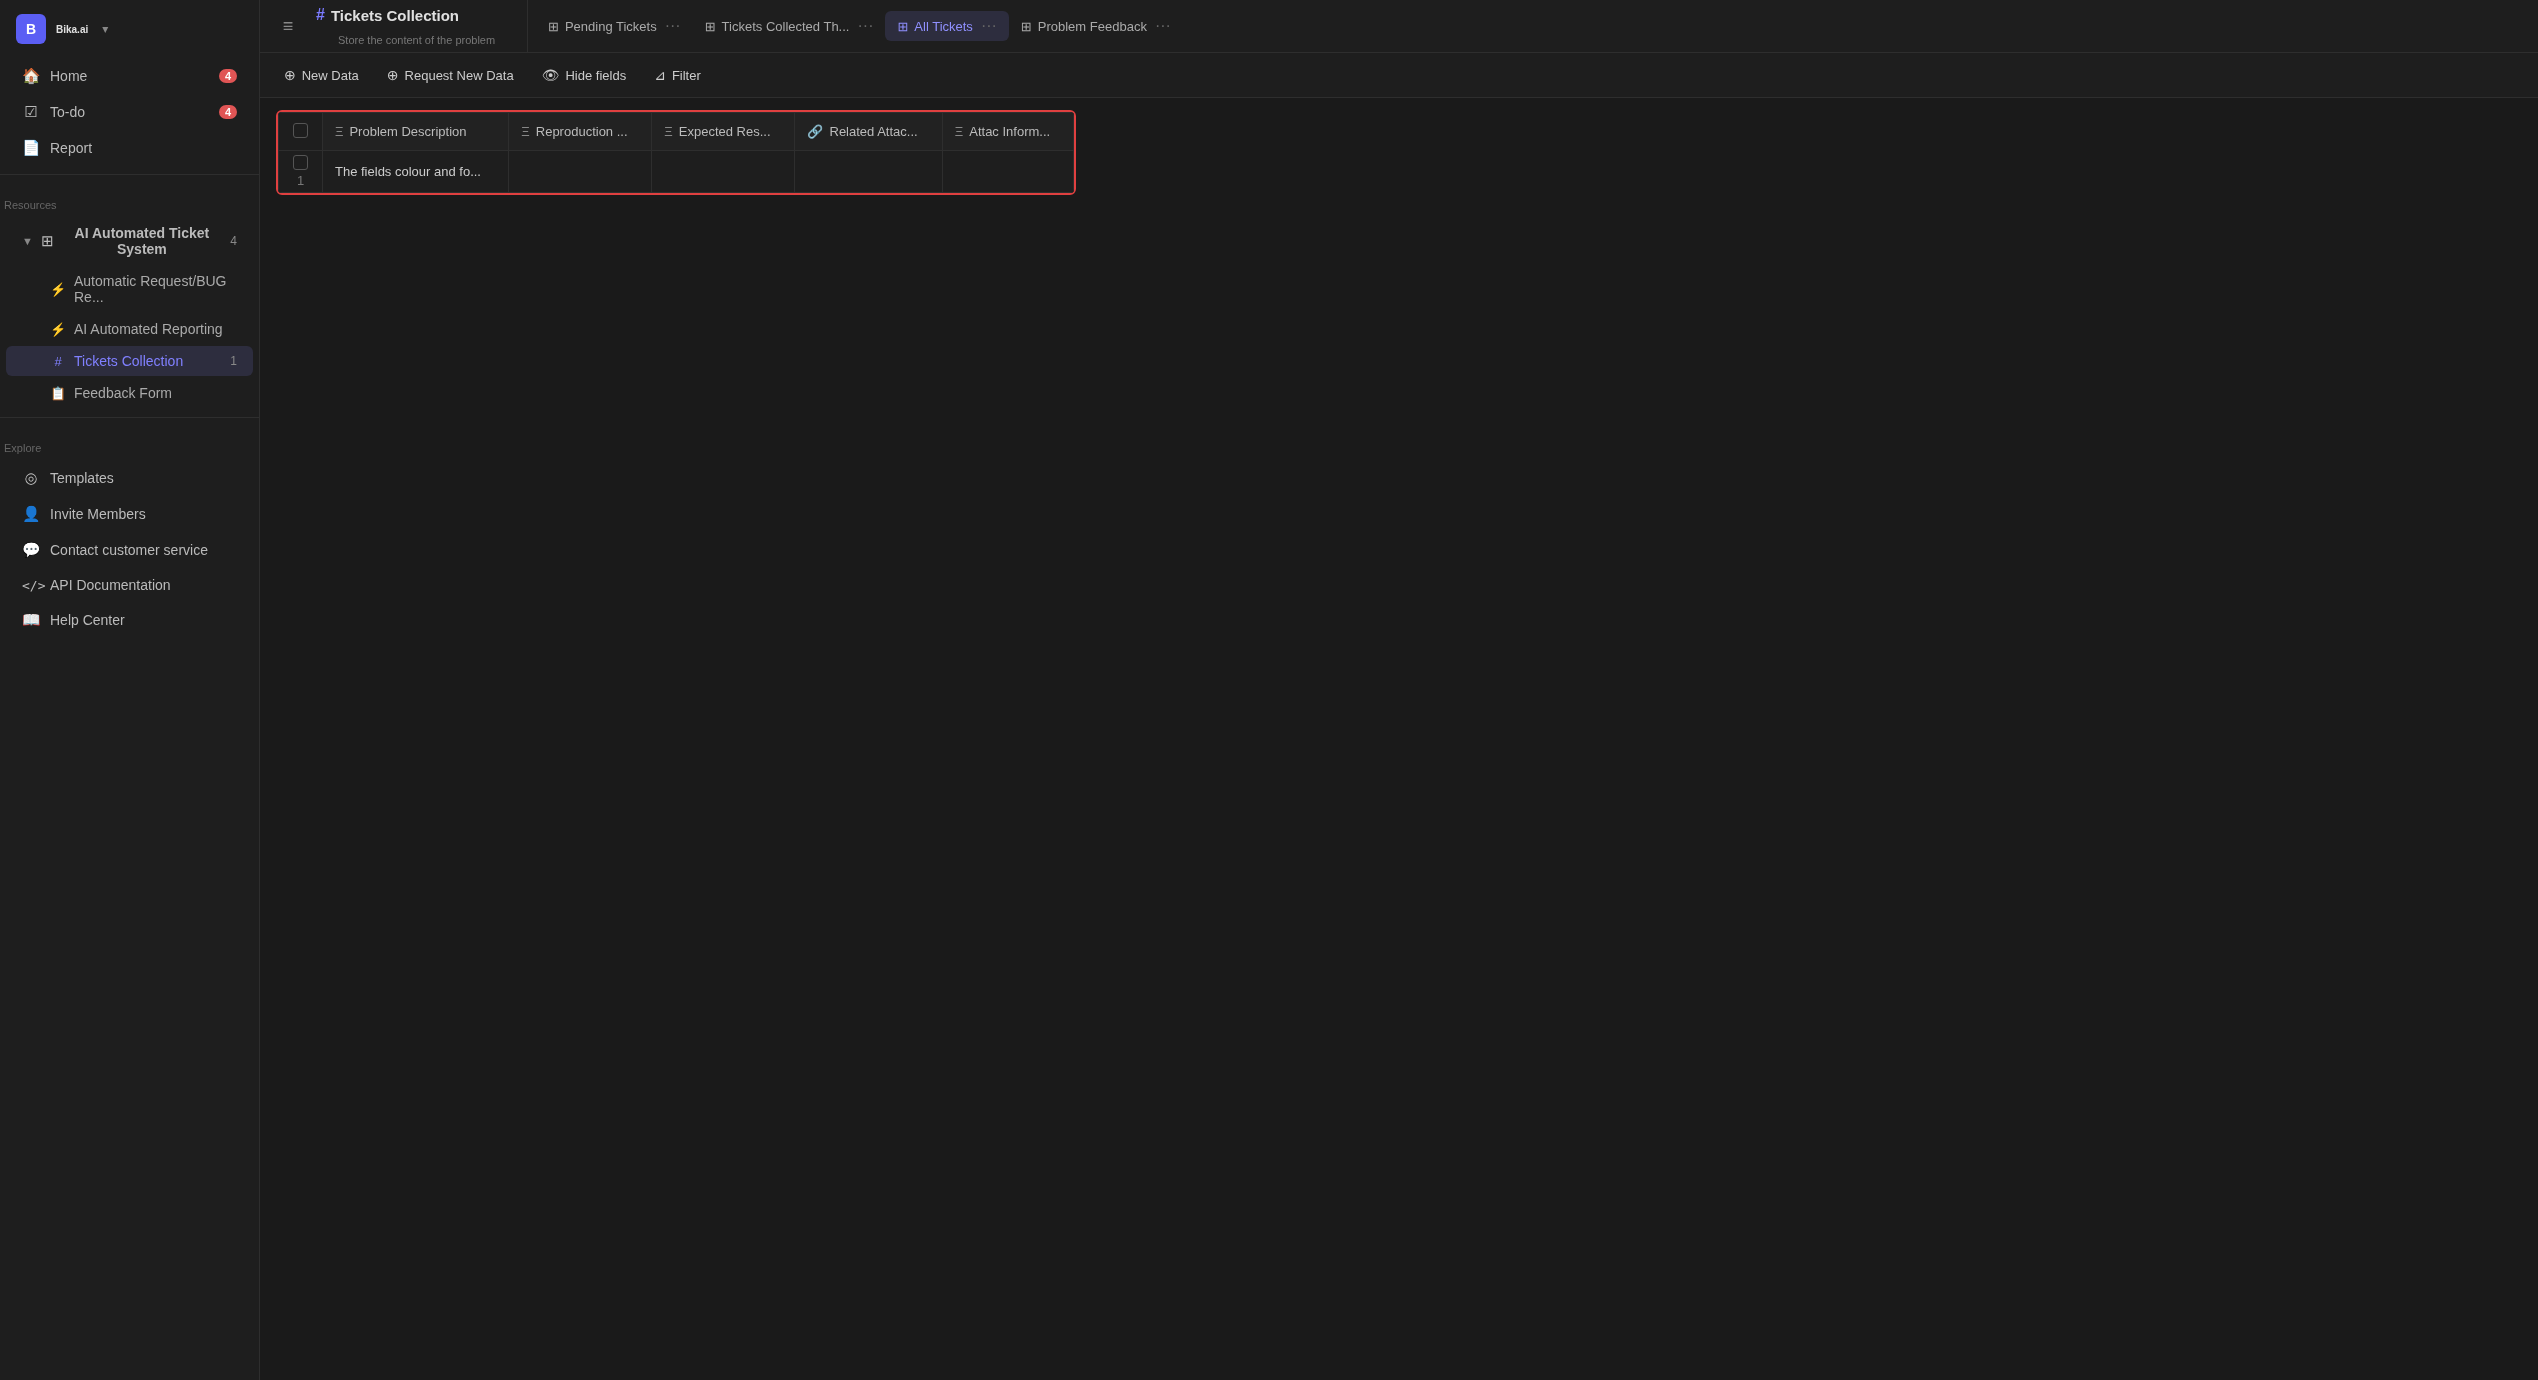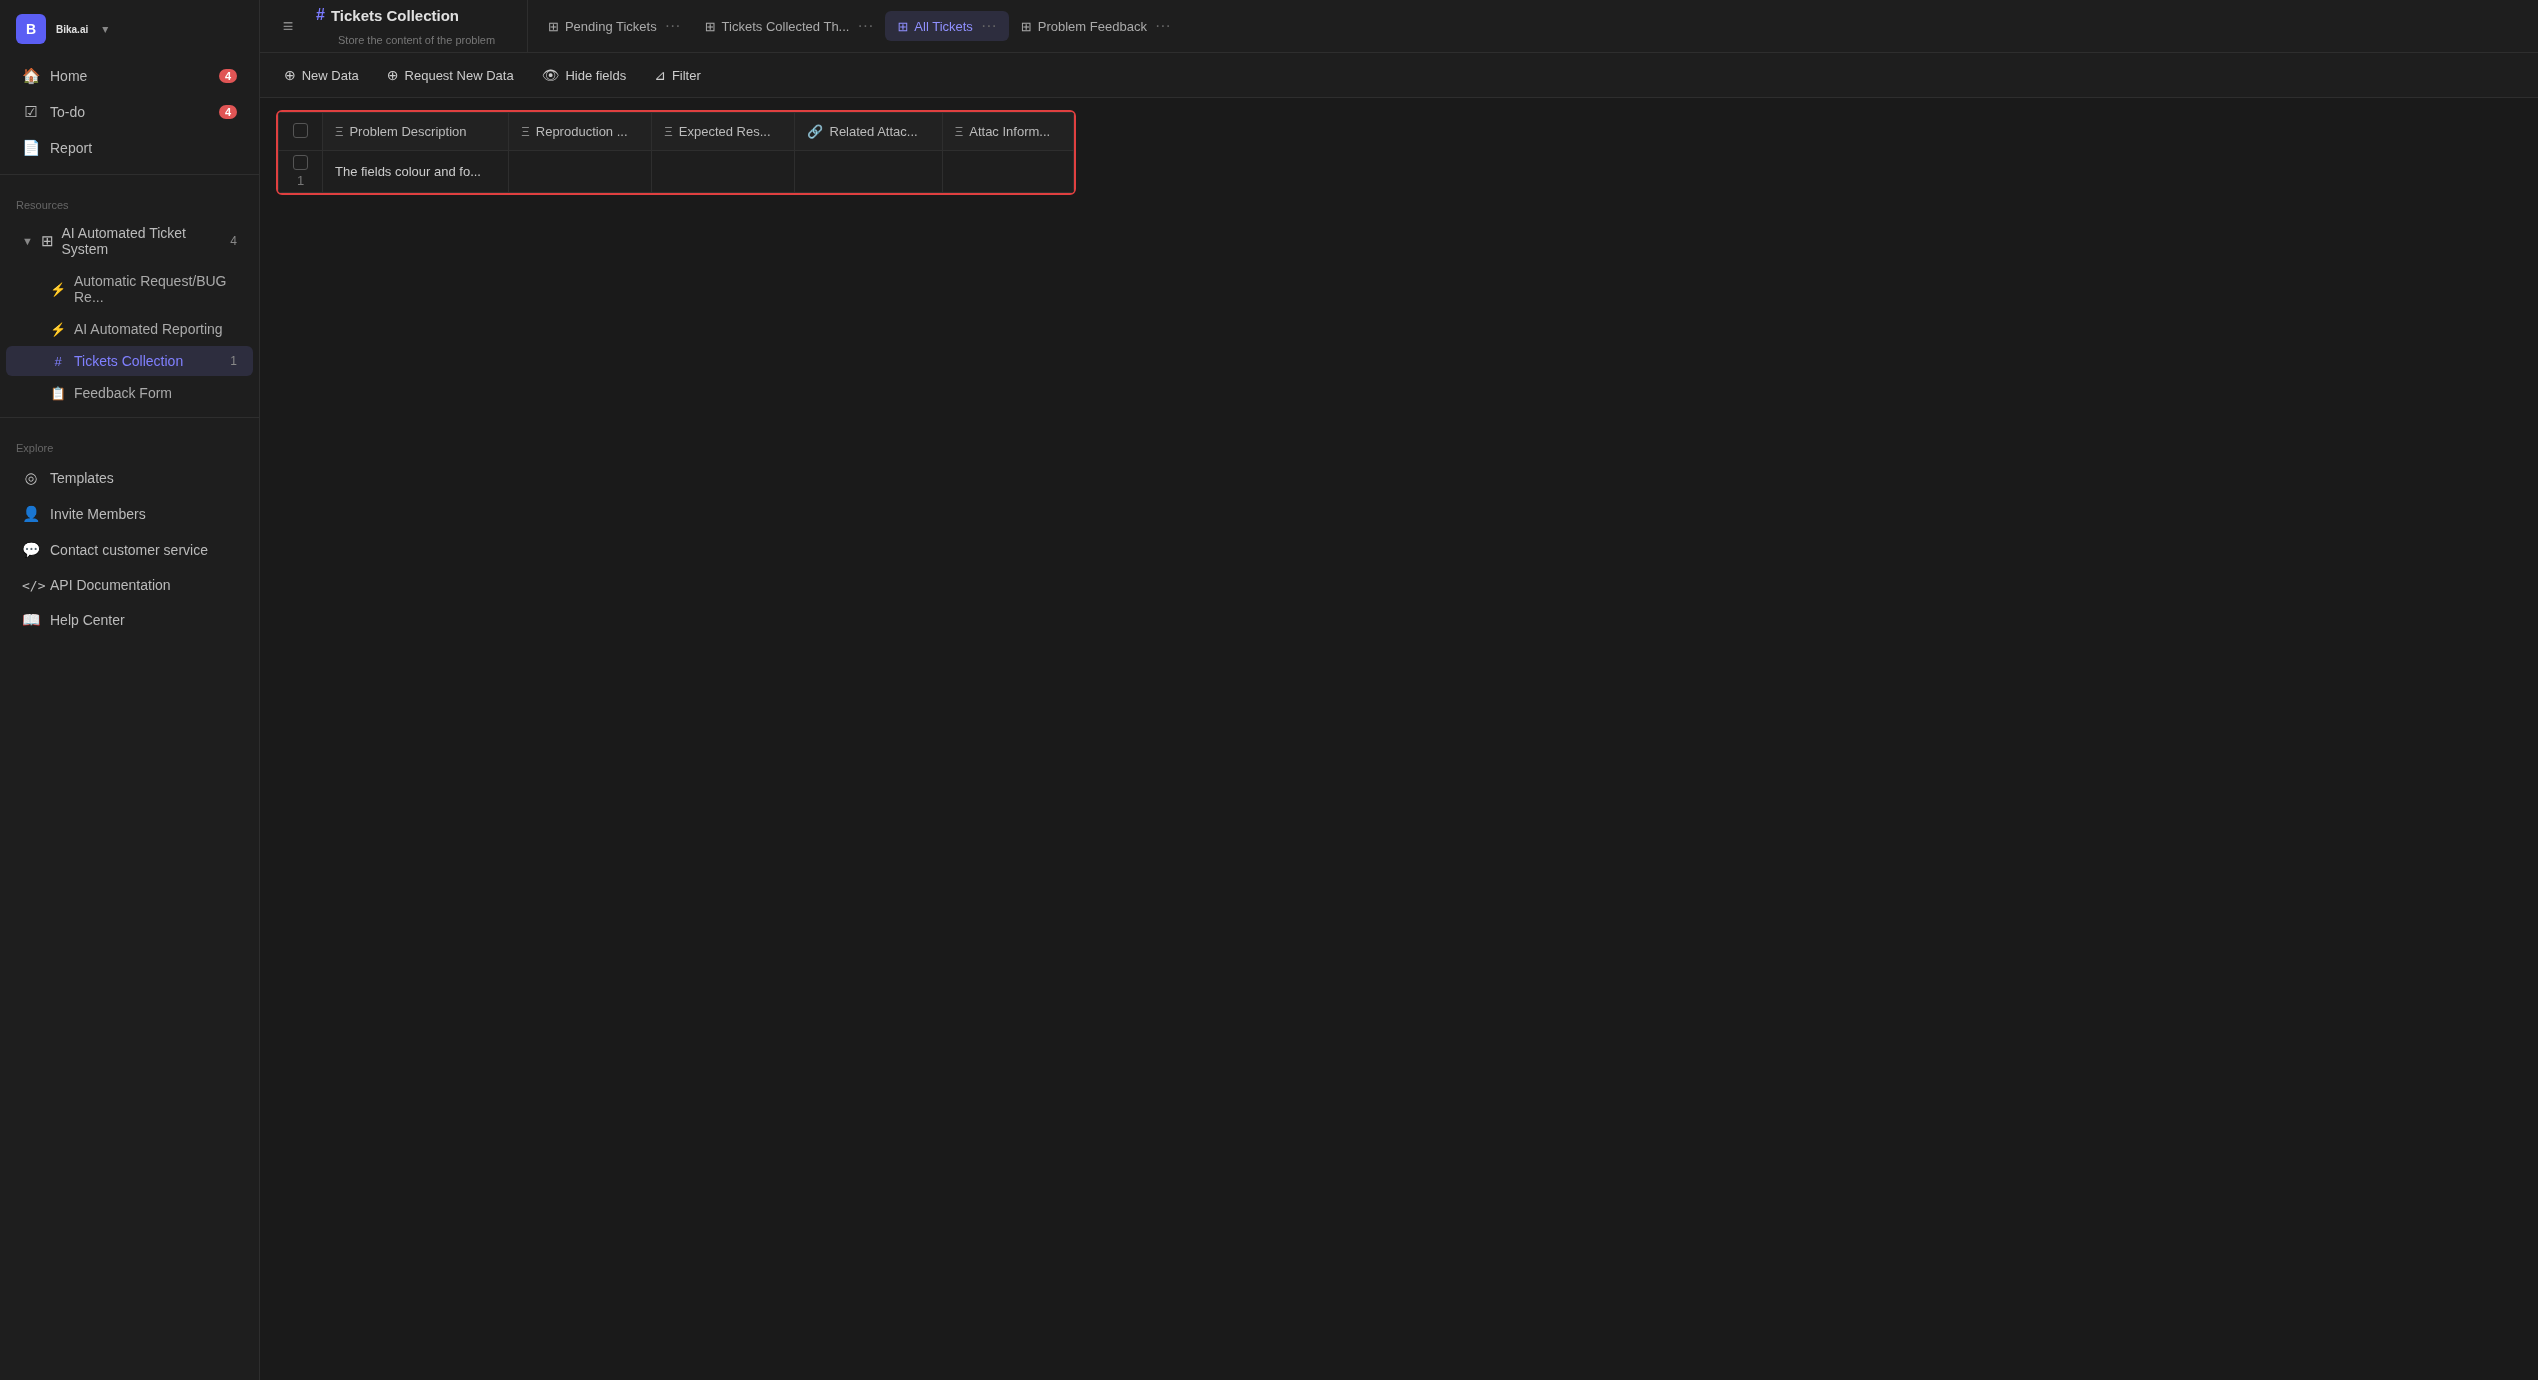--- a/index.html
+++ b/index.html
@@ -61,38 +61,38 @@
       background: #e05555;
       color: #fff;
       border-radius: 10px;
       padding: 1px 6px;
       font-size: 11px;
       font-weight: 600;
     }
     .sidebar-nav-item .icon { font-size: 15px; width: 18px; text-align: center; }
 
     .sidebar-section-label {
-      padding: 16px 16px 6px;
+      padding: 16px 4px 6px;
       font-size: 11px;
       color: #666;
       text-transform: none;
       letter-spacing: 0;
     }
 
     .sidebar-group-header {
       display: flex; align-items: center;
       padding: 7px 16px;
       gap: 8px;
       color: #bbb;
       cursor: pointer;
       margin: 1px 6px;
       border-radius: 6px;
     }
     .sidebar-group-header .group-icon { font-size: 15px; }
-    .sidebar-group-header .group-label { font-size: 14px; font-weight: 400; }
+    .sidebar-group-header .group-label { font-size: 14px; font-weight: 700; text-align: center; }
     .sidebar-group-header .group-count { margin-left: auto; color: #888; font-size: 12px; }
 
     .sidebar-sub-item {
       display: flex; align-items: center;
       padding: 7px 16px 7px 44px;
       gap: 8px;
       color: #aaa;
       cursor: pointer;
       border-radius: 6px;
       margin: 1px 6px;

